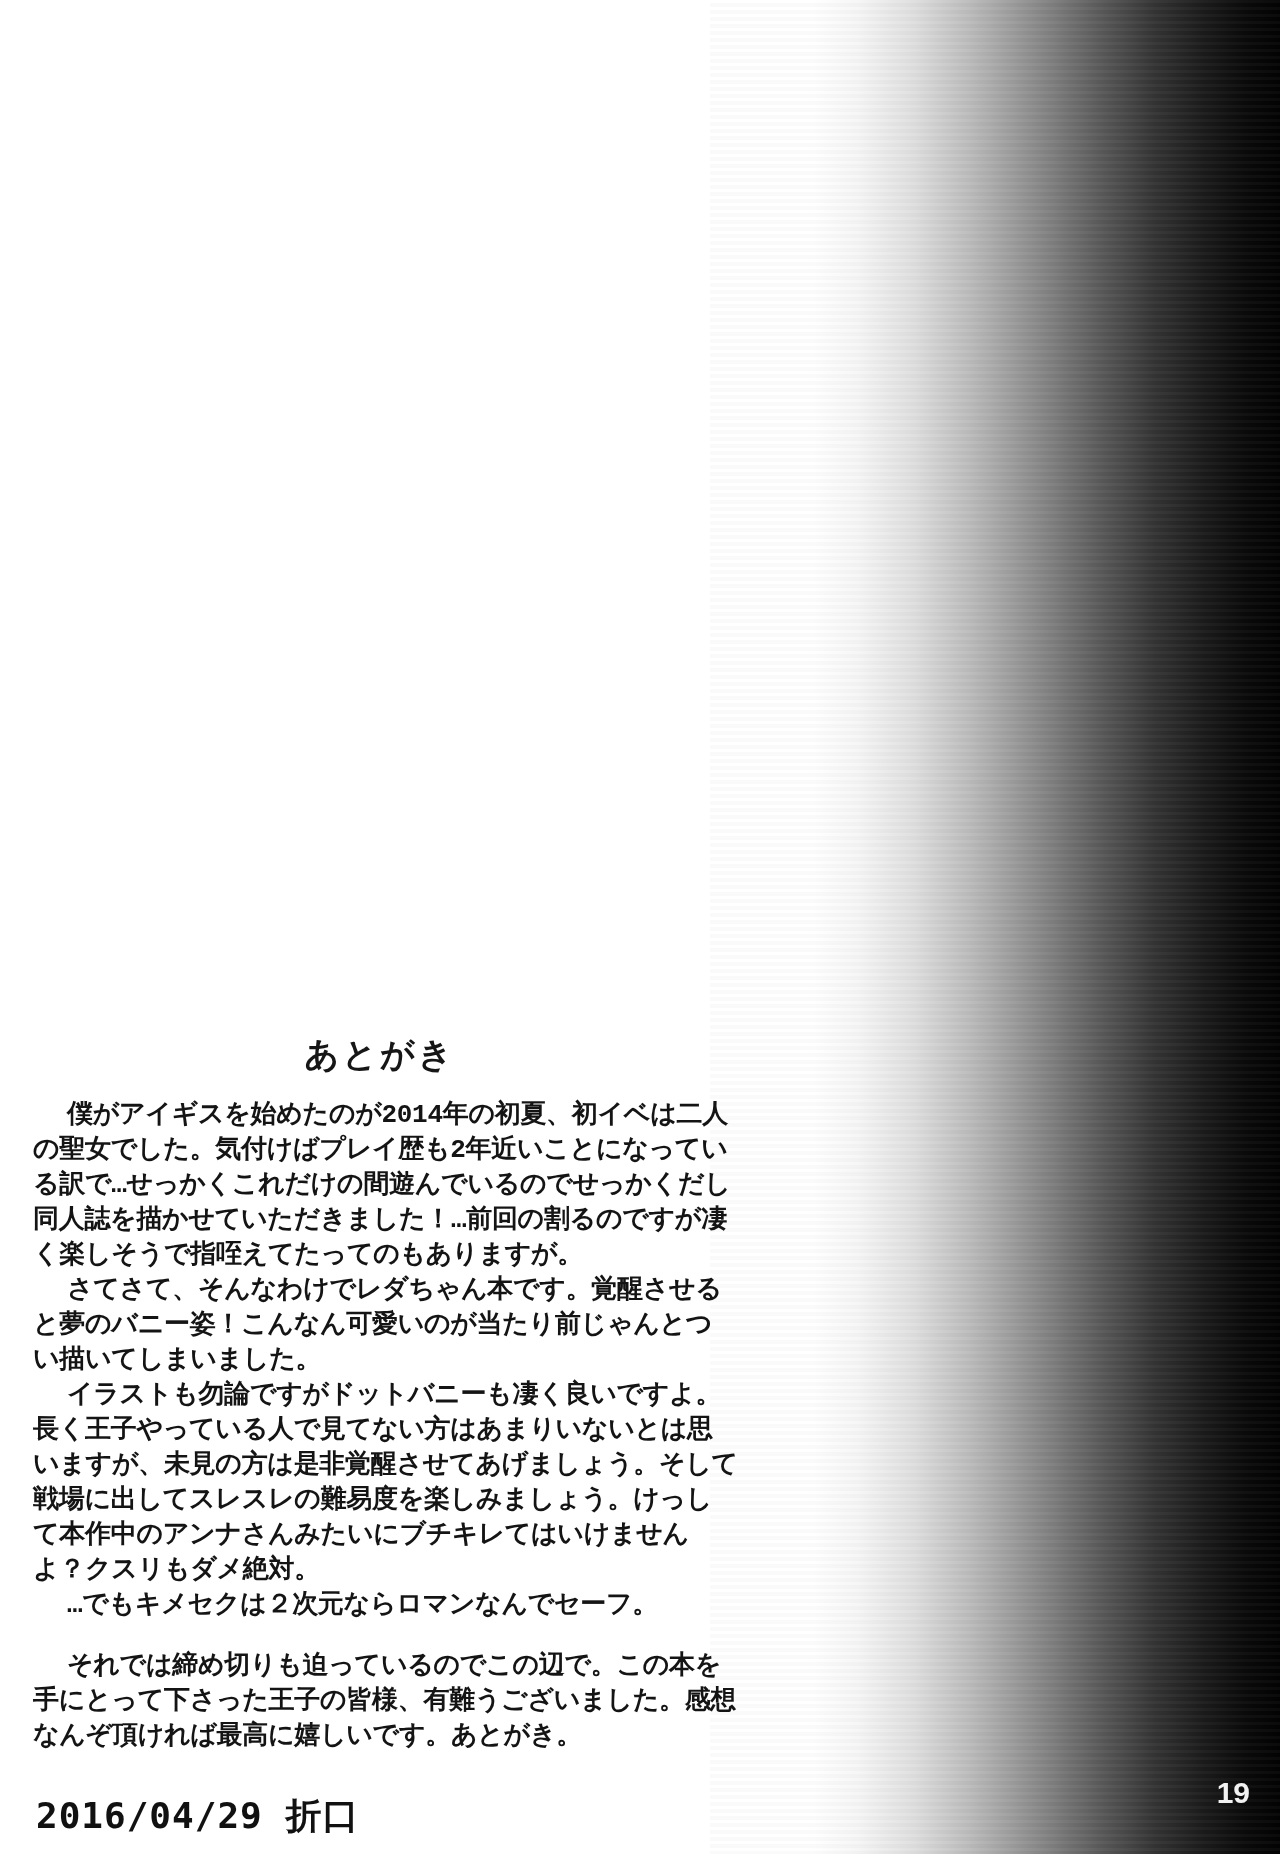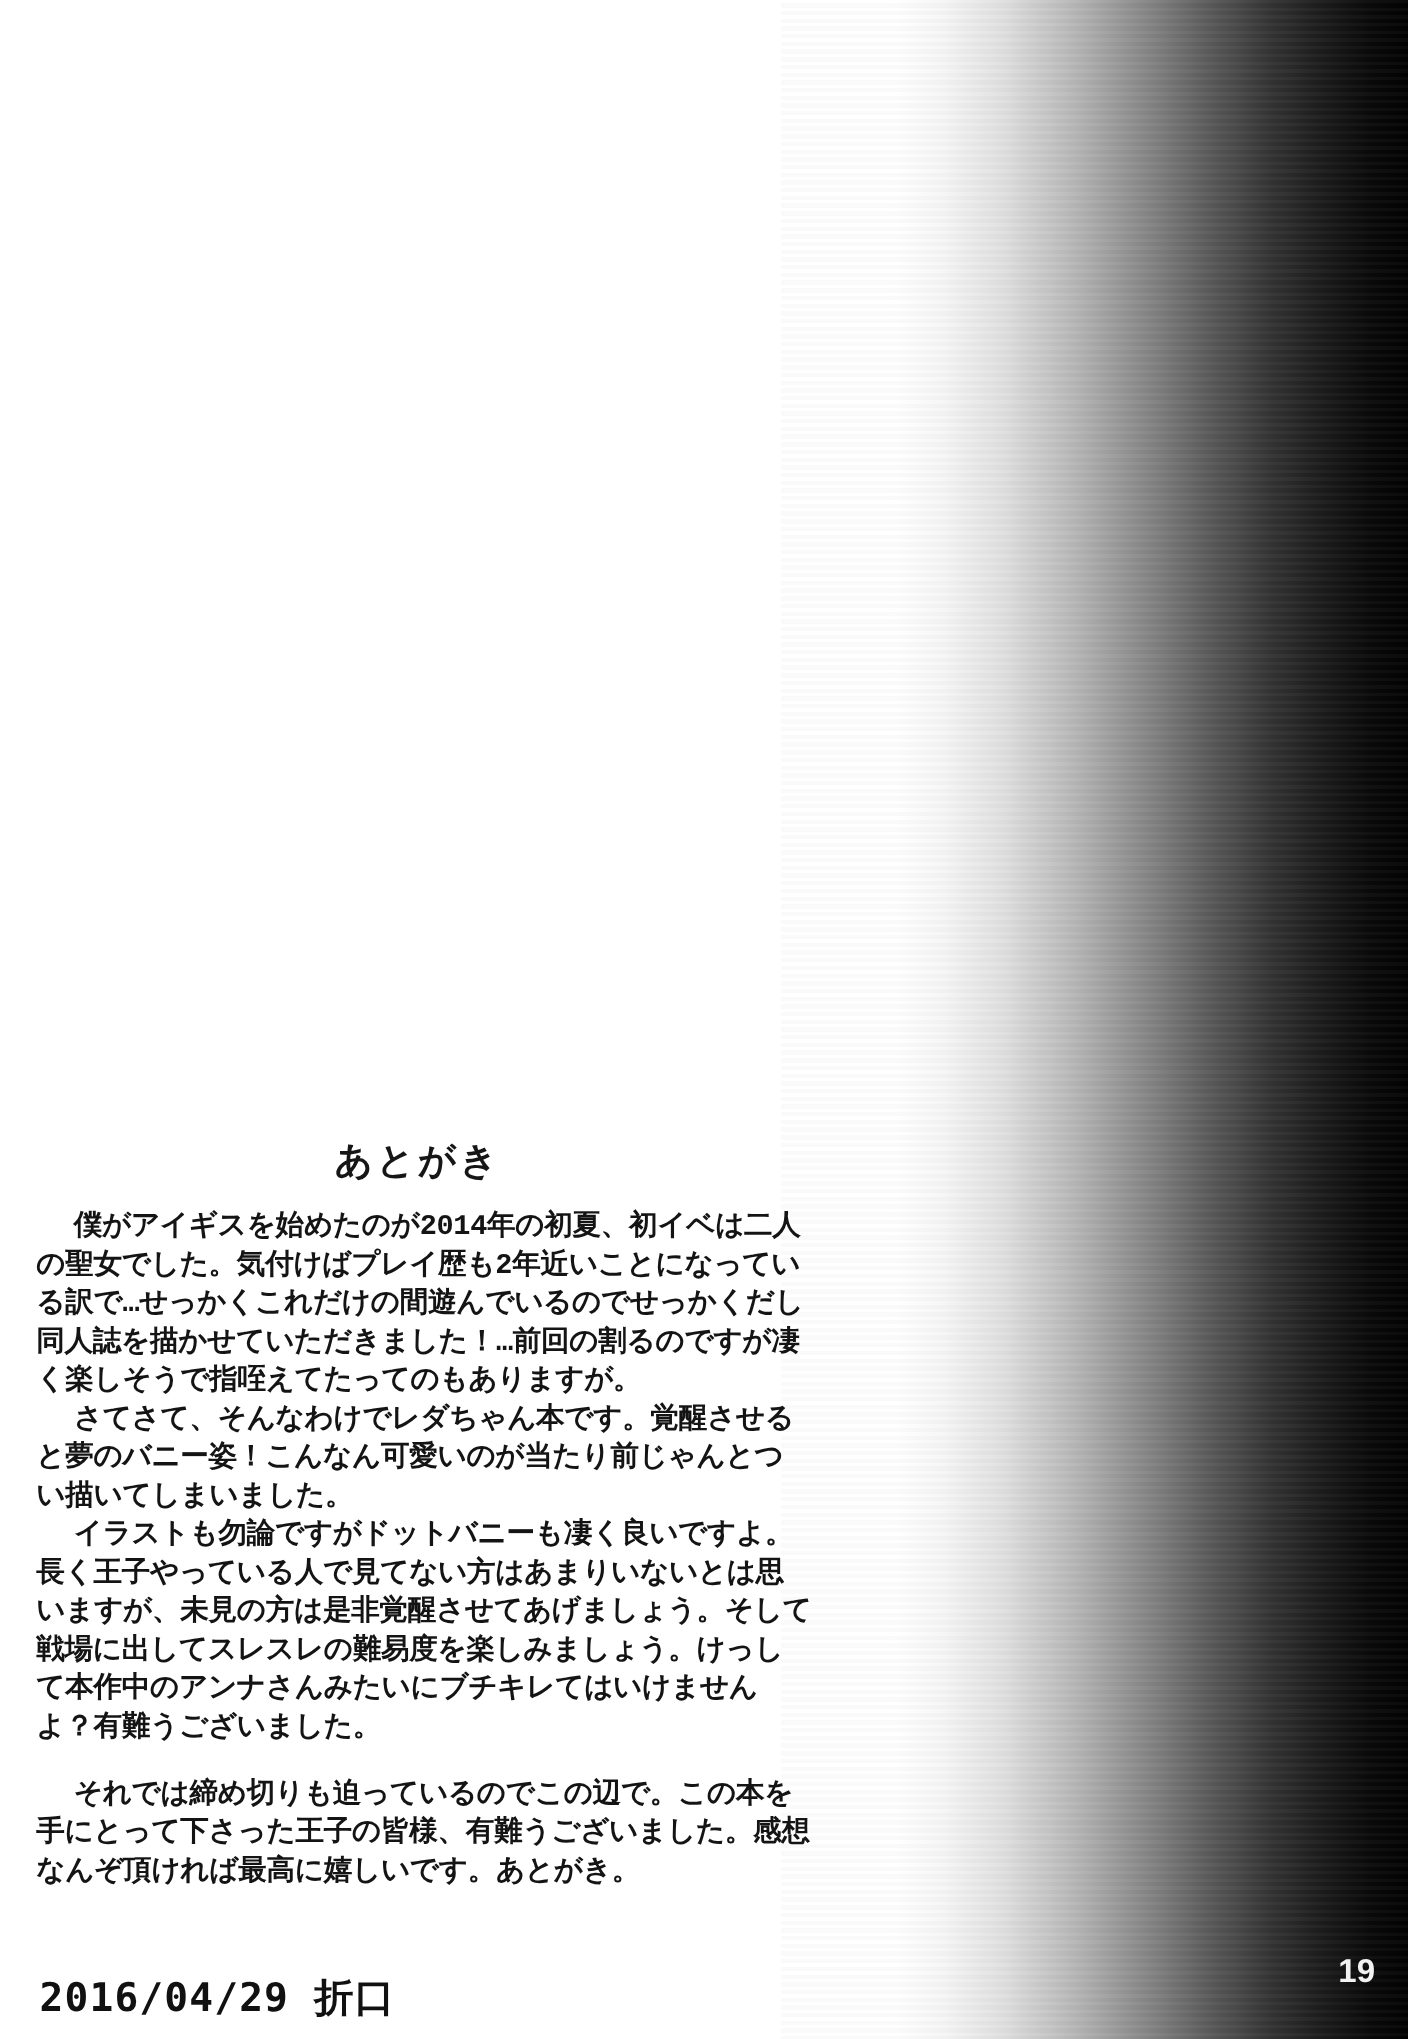--- a/index.html
+++ b/index.html
@@ -121,21 +121,22 @@
   <div class="gutter"></div>
   <div class="gutter-streaks"></div>
 
   <div class="content">
 
     <div class="afterword-title">あとがき</div>
 
     <div class="body-text">
       <p>僕がアイギスを始めたのが2014年の初夏、初イベは二人の聖女でした。気付けばプレイ歴も2年近いことになっている訳で…せっかくこれだけの間遊んでいるのでせっかくだし同人誌を描かせていただきました！…前回の割るのですが凄く楽しそうで指咥えてたってのもありますが。</p>
       <p>さてさて、そんなわけでレダちゃん本です。覚醒させると夢のバニー姿！こんなん可愛いのが当たり前じゃんとつい描いてしまいました。</p>
-      <p>イラストも勿論ですがドットバニーも凄く良いですよ。長く王子やっている人で見てない方はあまりいないとは思いますが、未見の方は是非覚醒させてあげましょう。そして戦場に出してスレスレの難易度を楽しみましょう。けっして本作中のアンナさんみたいにブチキレてはいけませんよ？有難うございました。</p>
+      <p>イラストも勿論ですがドットバニーも凄く良いですよ。長く王子やっている人で見てない方はあまりいないとは思いますが、未見の方は是非覚醒させてあげましょう。そして戦場に出してスレスレの難易度を楽しみましょう。けっして本作中のアンナさんみたいにブチキレてはいけませんよ？クスリもダメ絶対。</p>
+      <p>…でもキメセクは２次元ならロマンなんでセーフ。</p>
       <p class="gap">それでは締め切りも迫っているのでこの辺で。この本を手にとって下さった王子の皆様、有難うございました。感想なんぞ頂ければ最高に嬉しいです。あとがき。</p>
     </div>
 
     <div class="signature">2016/04/29 折口</div>
   </div>
 
   <div class="page-number">19</div>
 
 </div>
 

